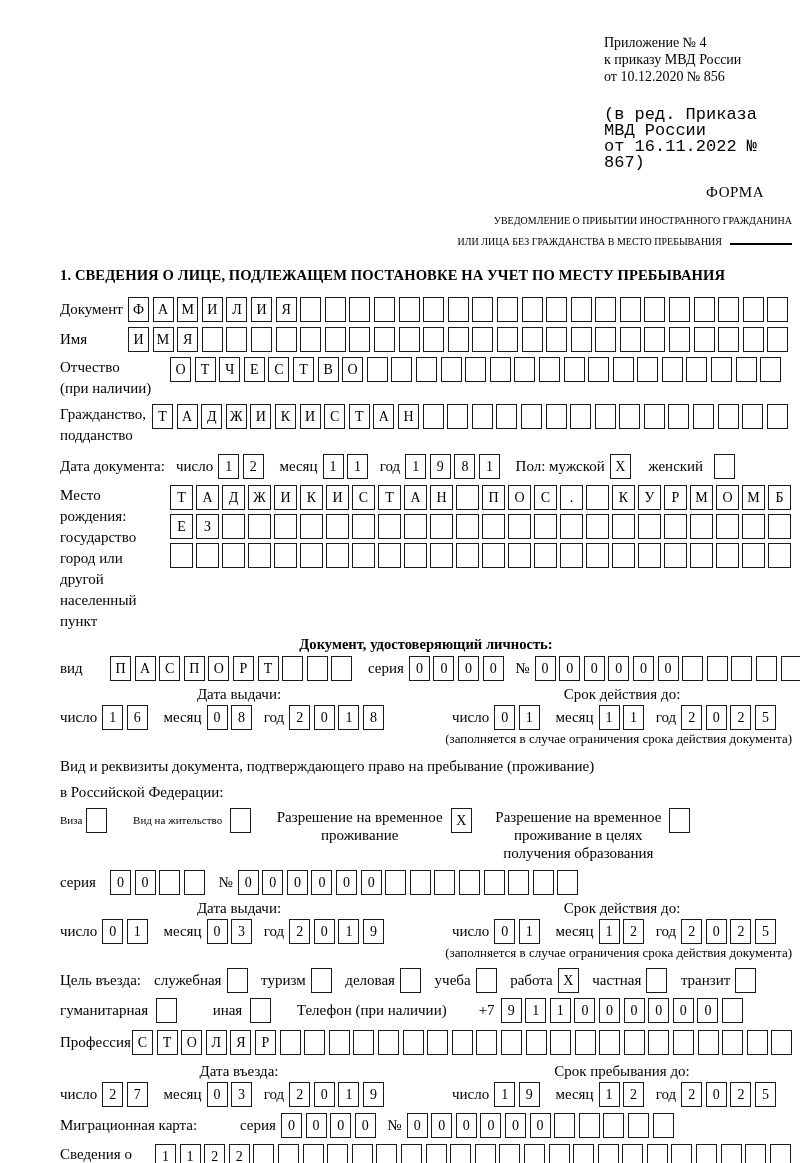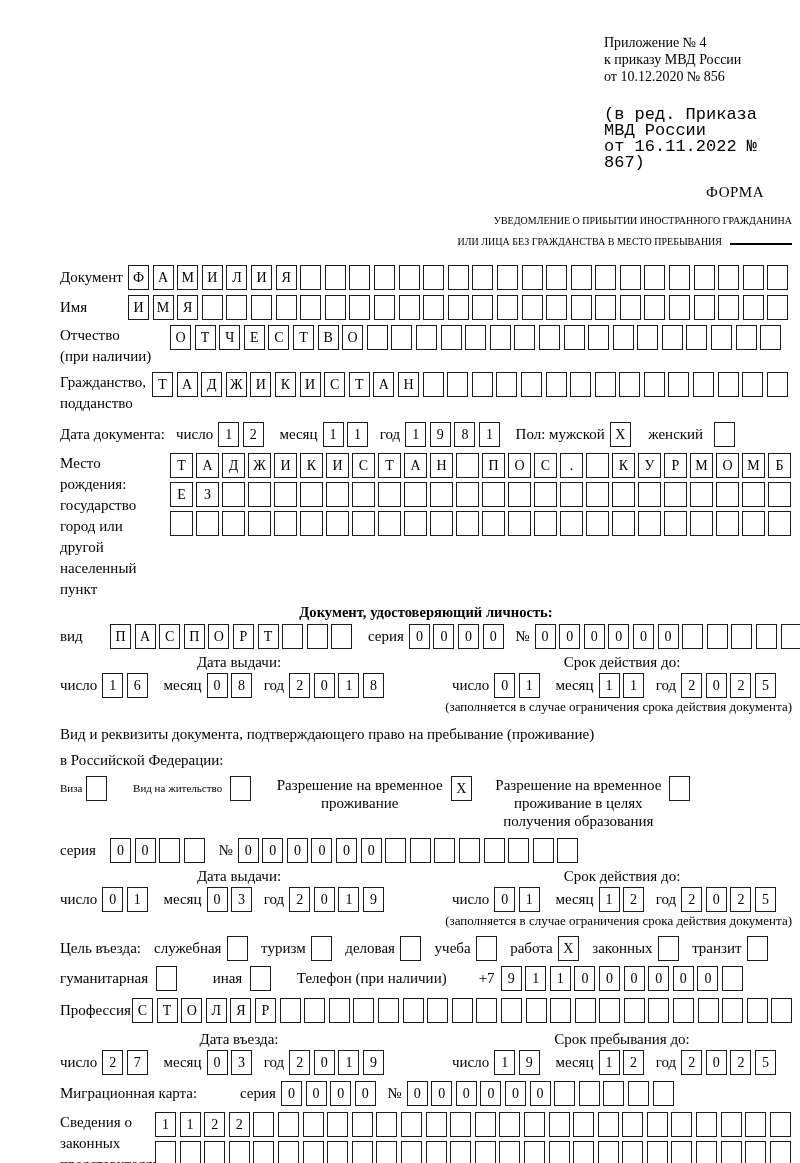--- a/index.html
+++ b/index.html
@@ -67,20 +67,21 @@
     </div>
   </div>
 
   <div class="forma">ФОРМА</div>
 
   <div class="title">
     <div>УВЕДОМЛЕНИЕ О ПРИБЫТИИ ИНОСТРАННОГО ГРАЖДАНИНА</div>
     <div><span>ИЛИ ЛИЦА БЕЗ ГРАЖДАНСТВА В МЕСТО ПРЕБЫВАНИЯ</span><span class="tl-underline"></span></div>
   </div>
 
+  <div class="sec-heading">1. СВЕДЕНИЯ О ЛИЦЕ, ПОДЛЕЖАЩЕМ ПОСТАНОВКЕ НА УЧЕТ ПО МЕСТУ ПРЕБЫВАНИЯ</div>
 
   <div class="frow" style="margin-top:13px">
     <span class="flabel lw68">Документ</span>
     <span class="cells">
         <span class="cell">Ф</span>
         <span class="cell">А</span>
         <span class="cell">М</span>
         <span class="cell">И</span>
         <span class="cell">Л</span>
         <span class="cell">И</span>
@@ -536,21 +537,21 @@
         <span class="cell"></span>
       </span>
     <span class="plbl">учеба</span>
     <span class="cells cbx">
         <span class="cell"></span>
       </span>
     <span class="plbl">работа</span>
     <span class="cells cbx">
         <span class="cell">X</span>
       </span>
-    <span class="plbl">законных</span>
+    <span class="plbl">частная</span>
     <span class="cells cbx">
         <span class="cell"></span>
       </span>
     <span class="plbl">транзит</span>
     <span class="cells cbx">
         <span class="cell"></span>
       </span>
   </div>
 
   <div class="frow">

